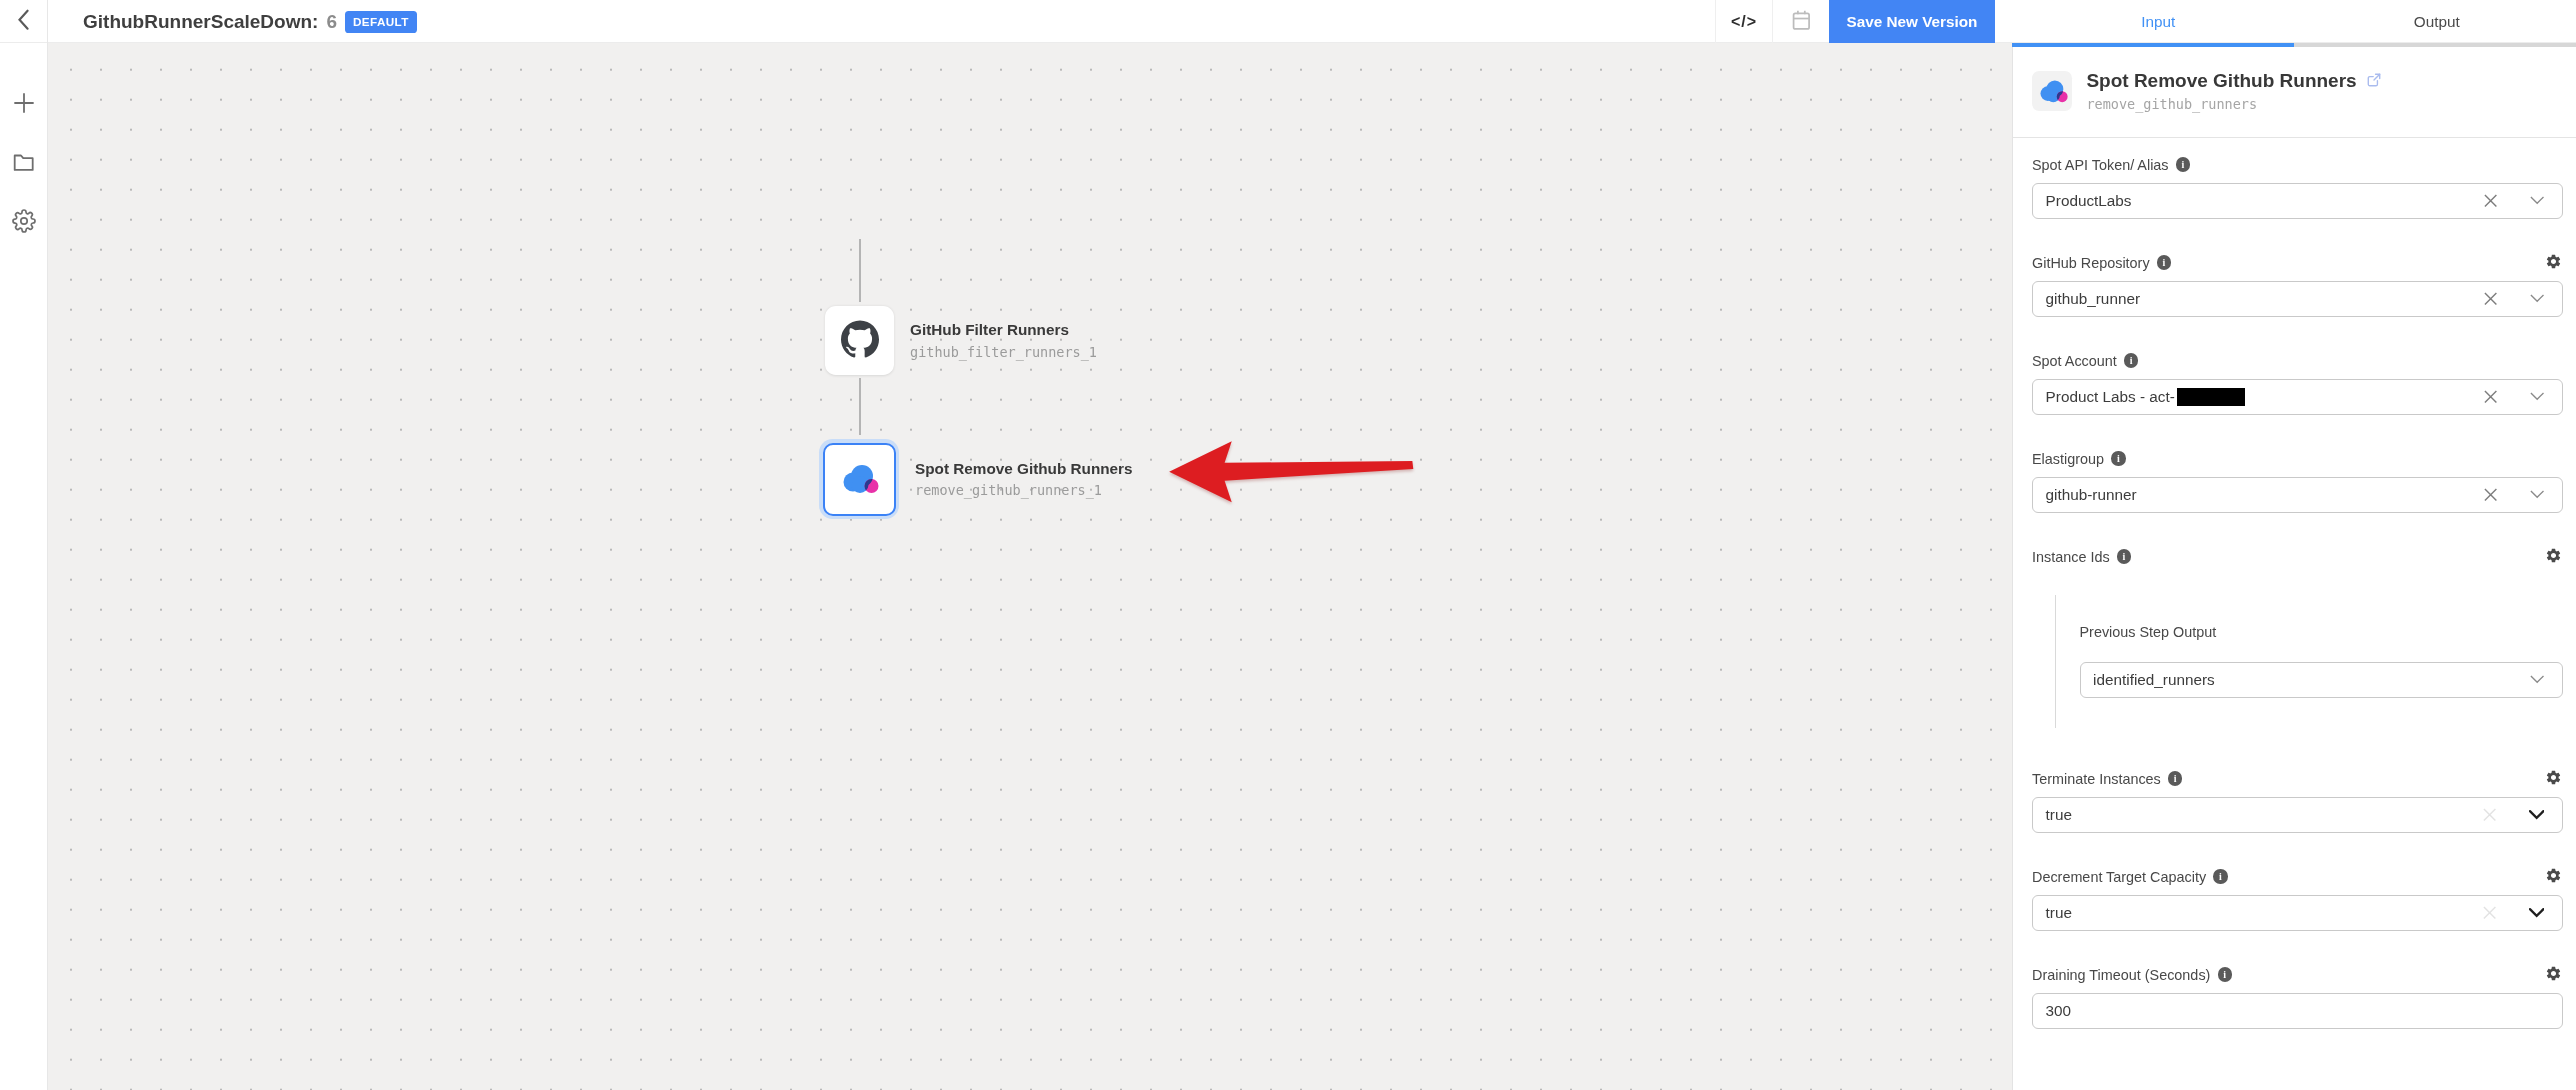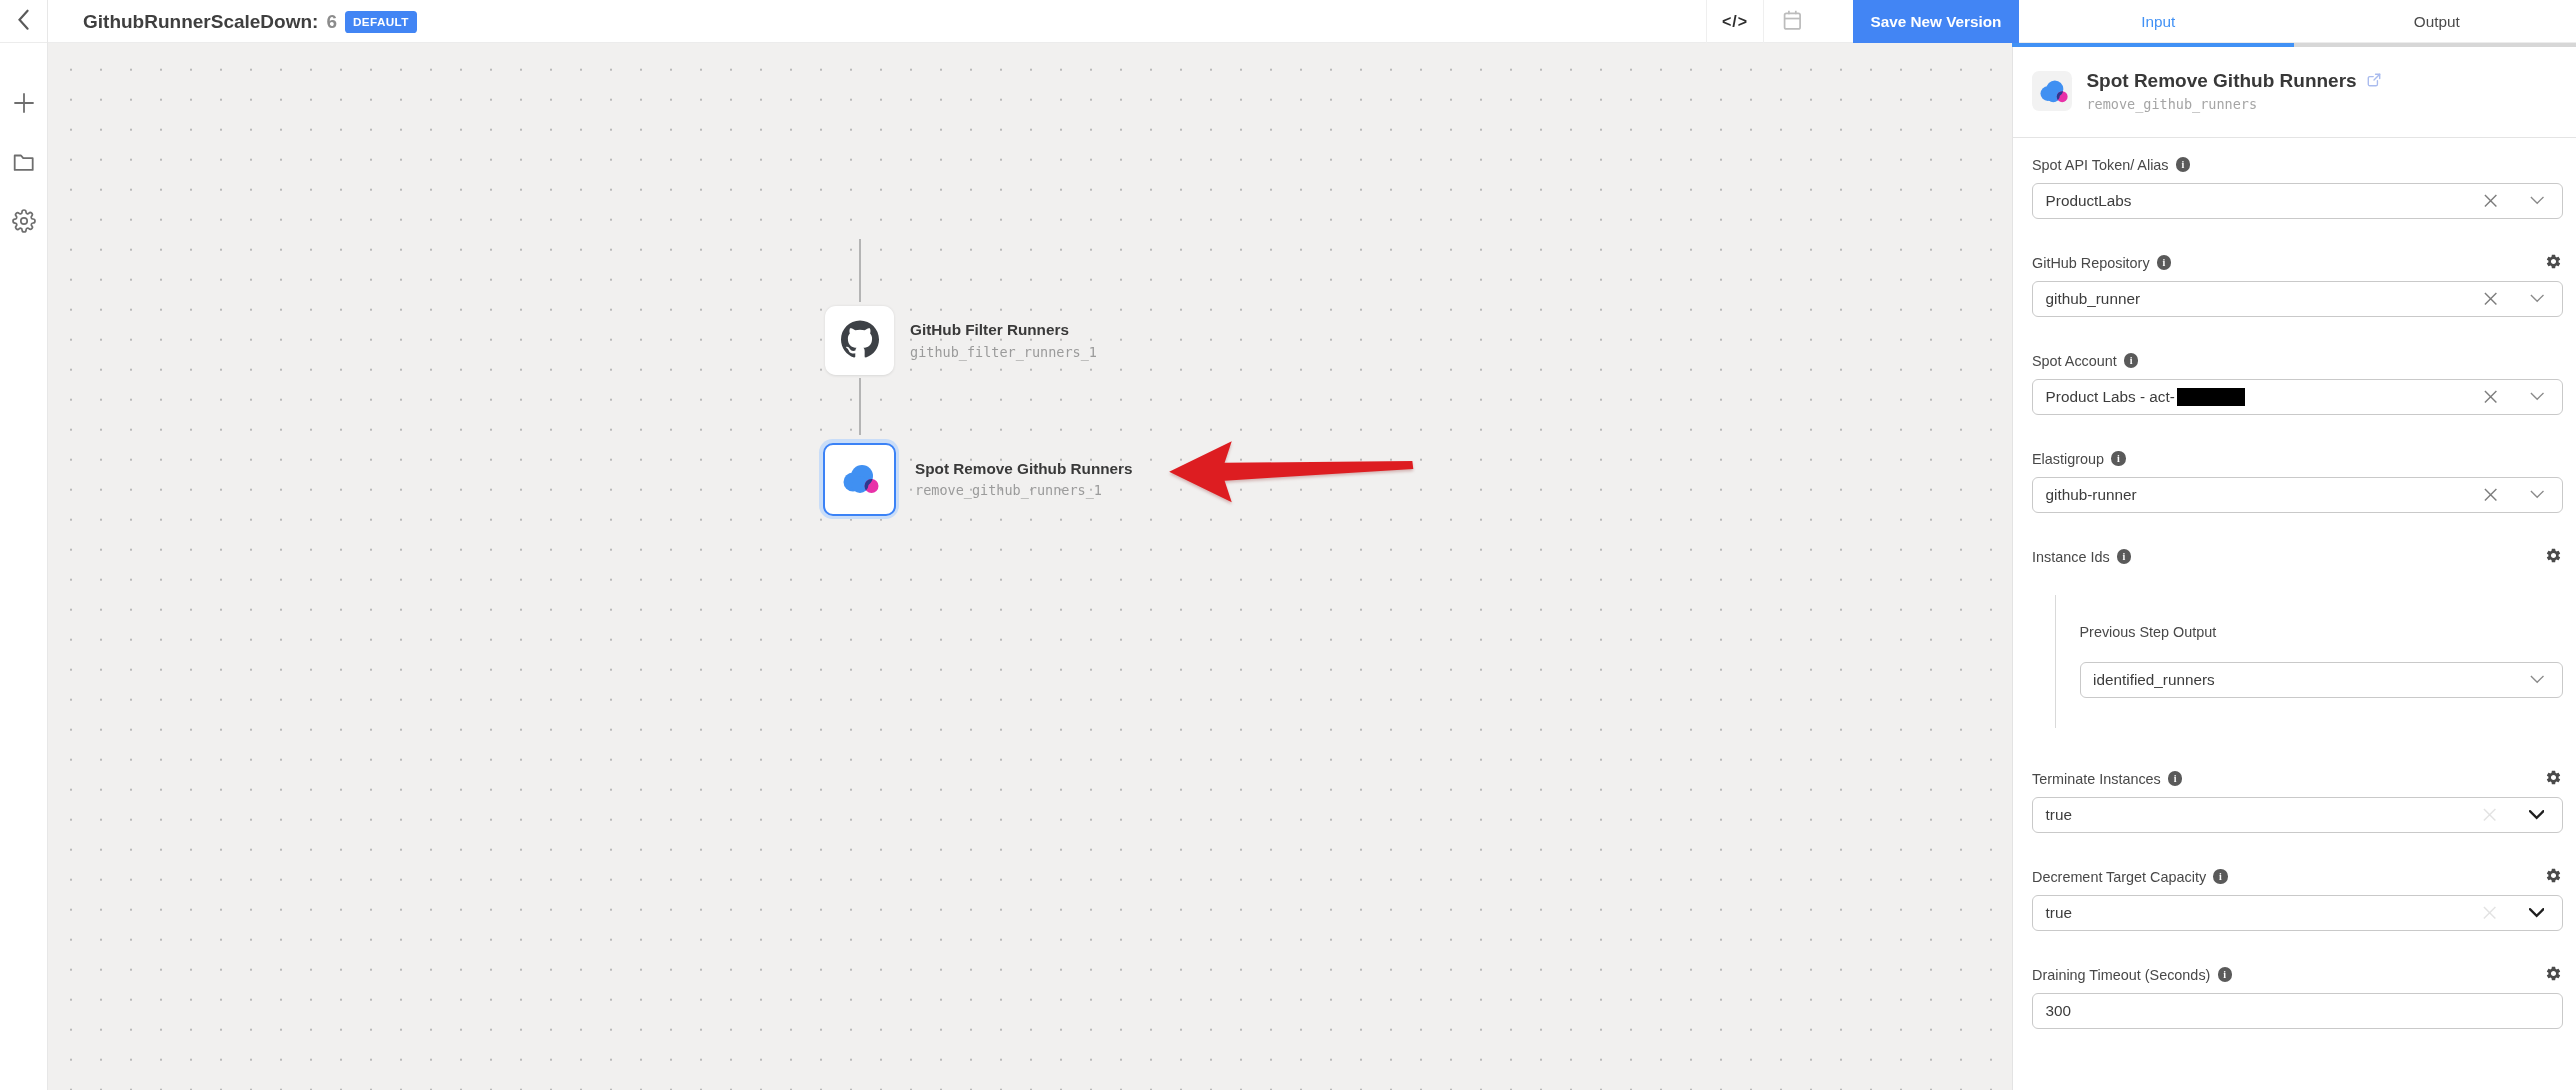--- a/index.html
+++ b/index.html
@@ -14,22 +14,22 @@
     border-right:0.9px solid #e7e7e7; display:flex; align-items:center; justify-content:center; }
   .wf-title { position:absolute; left:67px; top:0; height:43px; display:flex; align-items:center; gap:8px; }
   .wf-title .t { font-size:19px; font-weight:bold; color:#3f3f3f;margin-left:16px; }
   .wf-title .n { font-size:19px; font-weight:bold; color:#8c8c8c; }
   .badge { background:#4285f4; color:#fff; font-size:11.7px; font-weight:bold;
     letter-spacing:0.4px; padding:4.5px 8px; border-radius:3.6px; }
   .tb-right { position:absolute; right:0; top:0; height:43px; display:flex; align-items:stretch; }
   .tb-iconbtn { width:57px; display:flex; align-items:center; justify-content:center; border-left:0.9px solid #efefef; }
   .code-glyph { font-size:16px; font-weight:bold; color:#2f2f2f; letter-spacing:0.9px; }
   .save-btn { width:166px; background:#4285f4; color:#fff; font-size:15.3px; font-weight:bold;
-    display:flex; align-items:center; justify-content:center; border:none; cursor:pointer;margin-left:33px; }
-  .tabs { width:557px; display:flex; }
+    display:flex; align-items:center; justify-content:center; border:none; cursor:pointer; }
+  .tabs { width:557px; display:flex;margin-left:24px; }
   .tab { flex:1; display:flex; align-items:center; justify-content:center; font-size:15.3px; position:relative; cursor:pointer; }
   .tab.active { color:#4191f5; }
   .tab.inactive { color:#4a4a4a; }
   .tab-underline { position:absolute; top:43px; height:3.6px; z-index:6; }
   .tab-underline.blue { left:2012px; width:282px; background:#4191f5; }
   .tab-underline.gray { left:2294px; width:282px; background:#d7d7d7; }
 
   
   .sidebar { position:absolute; left:0; top:43px; width:48px; height:1047px; background:#fff;
     border-right:0.9px solid #e7e7e7; z-index:4; display:flex; flex-direction:column; align-items:center; }

